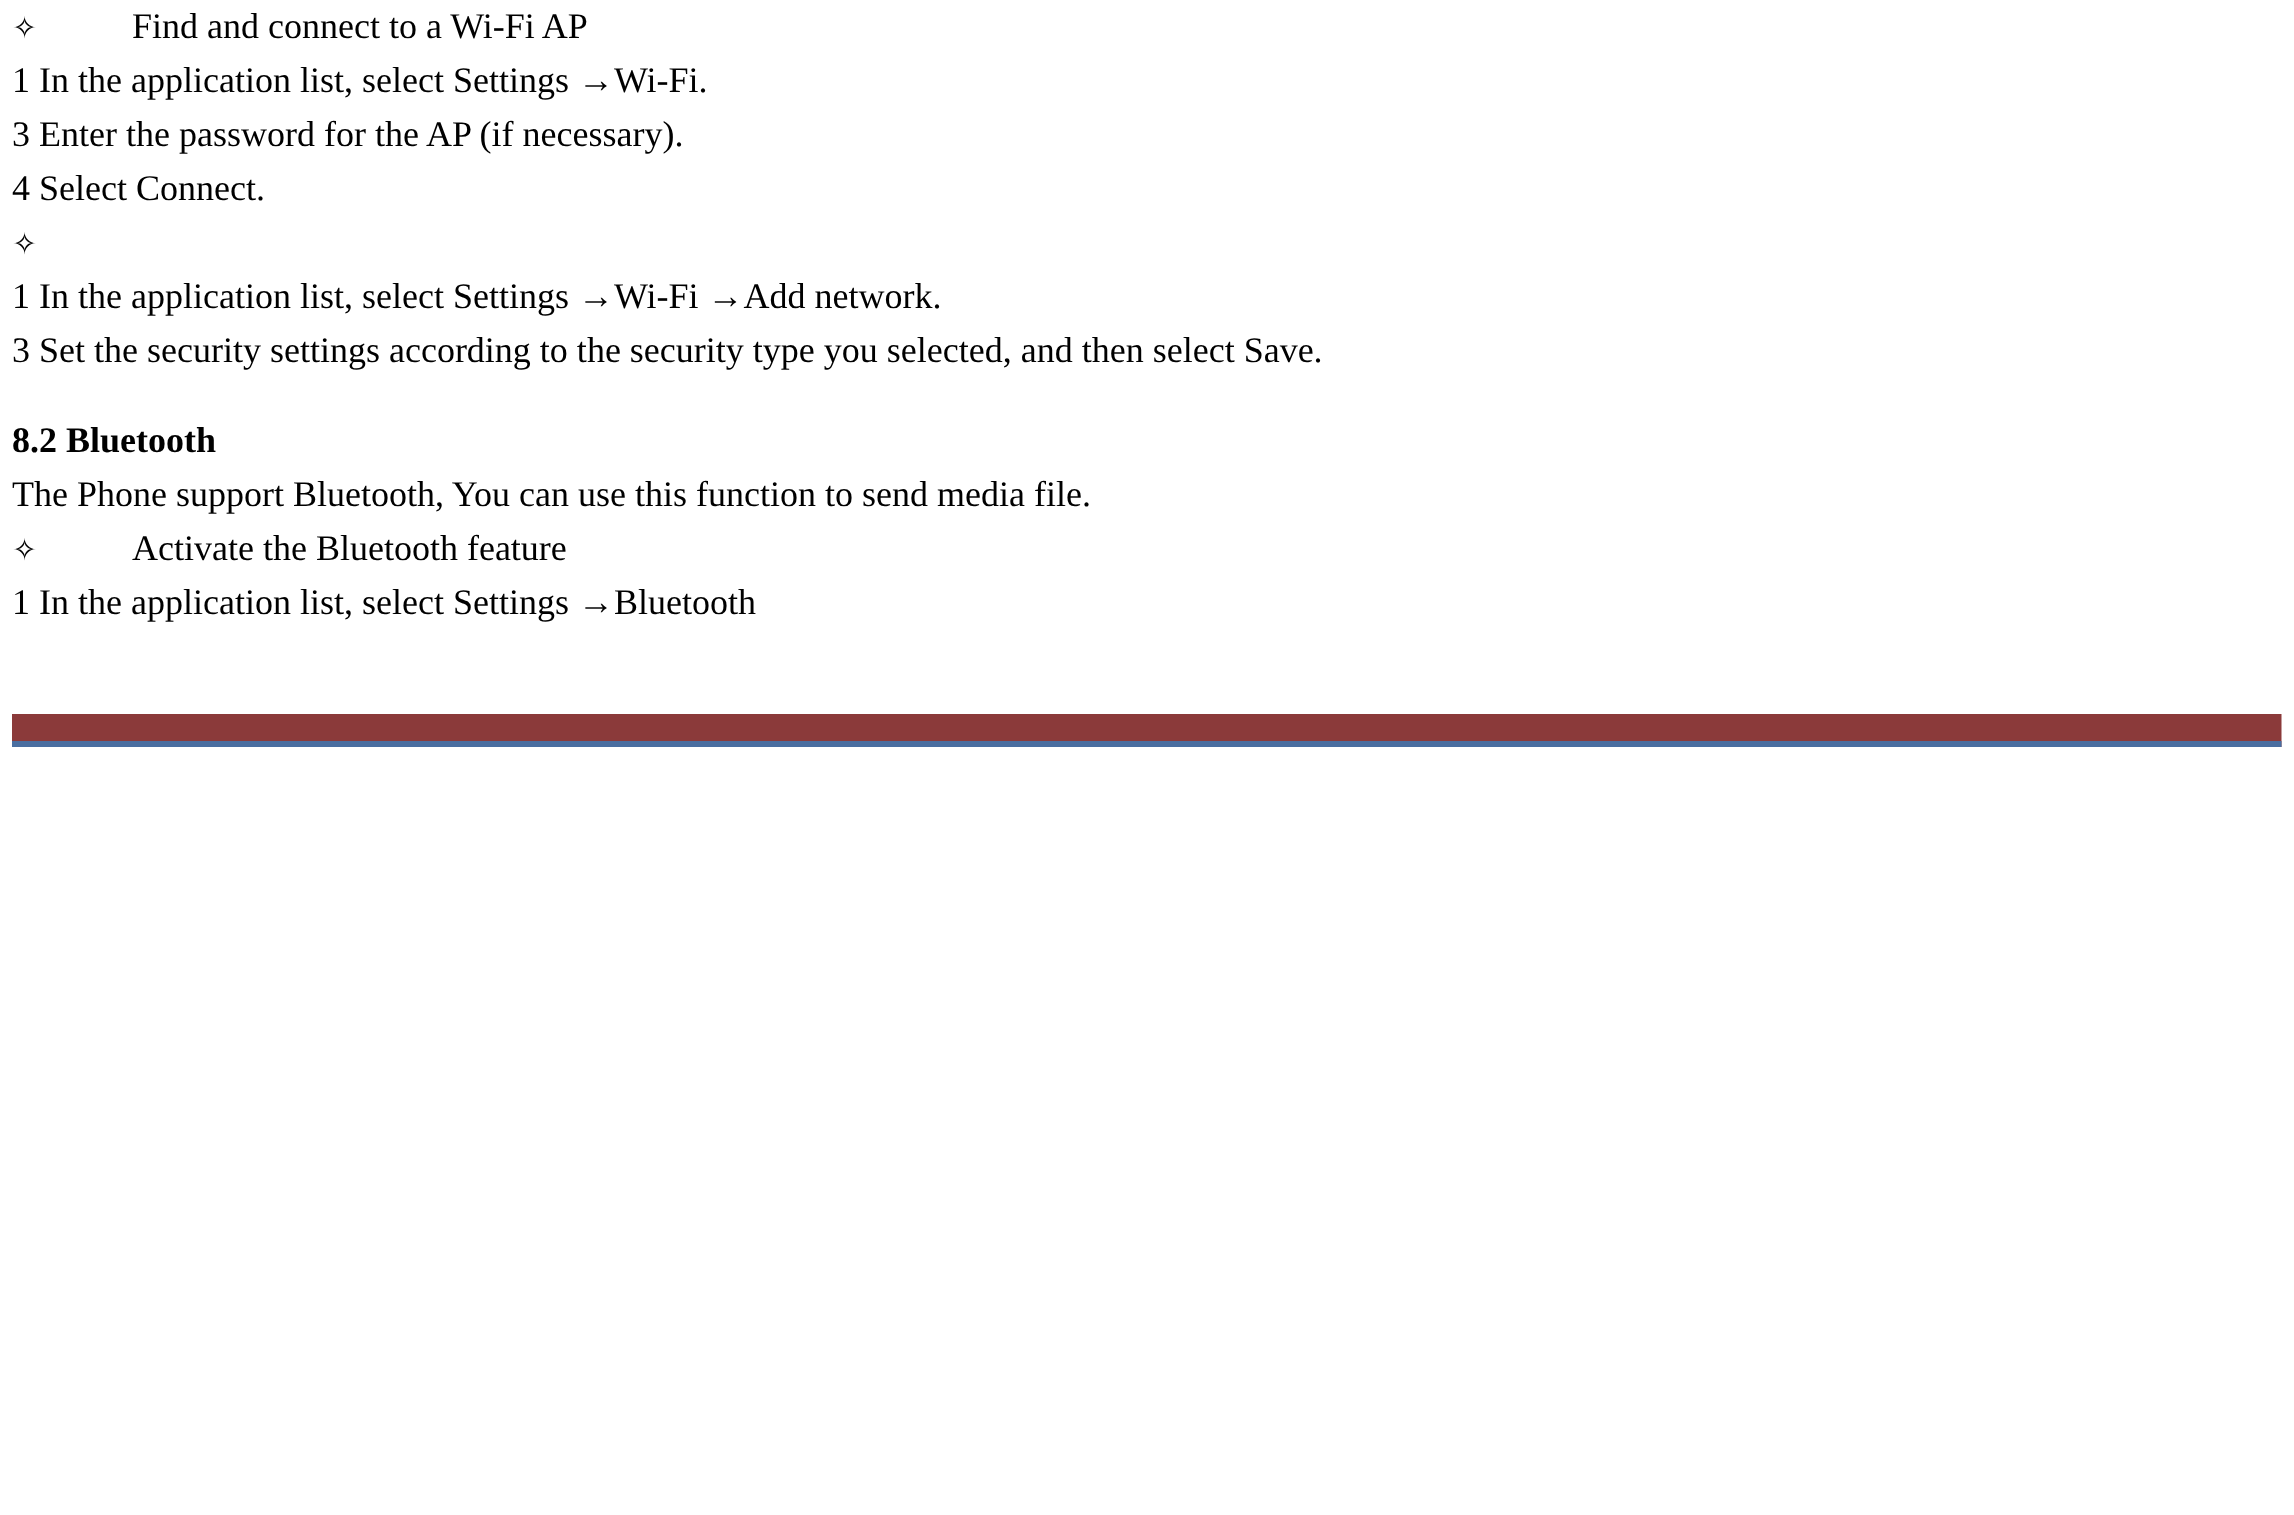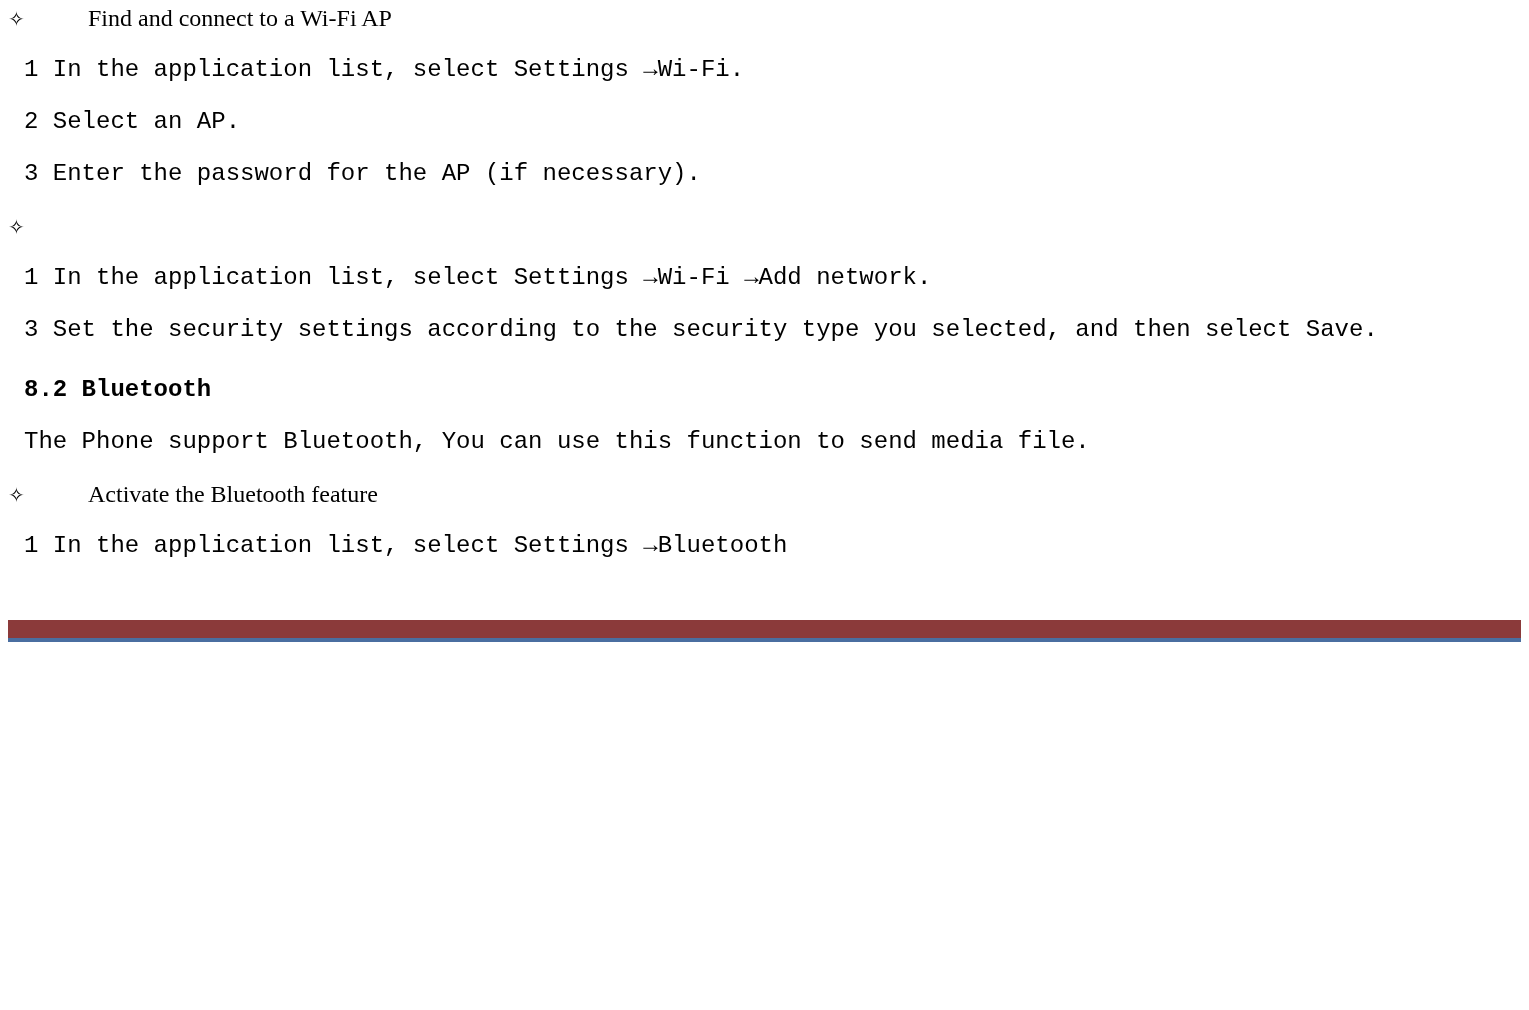--- a/index.html
+++ b/index.html
@@ -30,43 +30,42 @@
       margin-top: 24px;
     }
     .footer-bar {
       margin-top: 56px;
       height: 18px;
       background: #8b3a3a;
       border-bottom: 4px solid #4a6ea0;
       width: 100%;
     }
     p {
-      margin: 16px;
-      font-family: Liberation Mono, monospace;
+      margin: 0;
     }
     .arrow {
       display: inline;
     }
   </style>
 </head>
 <body>
 
 <div class="content">
 
   <div class="bullet-line">
     <span class="diamond"><span class="diamond-symbol">✧</span></span>
     <span>Find and connect to a Wi-Fi AP</span>
   </div>
 
   <p>
     <span>1 In the application list, select Settings </span><span class="arrow">→</span><span>Wi-Fi.</span>
   </p>
 
-  <p>2 Select an AP.</p>
   <p>3 Enter the password for the AP (if necessary).</p>
+  <p>4 Select Connect.</p>
 
   <div class="bullet-line">
     <span class="diamond"><span class="diamond-symbol">✧</span></span>
   </div>
 
   <p>
     <span>1 In the application list, select Settings </span><span class="arrow">→</span><span>Wi-Fi </span><span class="arrow">→</span><span>Add network.</span>
   </p>
 
   <p>3 Set the security settings according to the security type you selected, and then select Save.</p>

